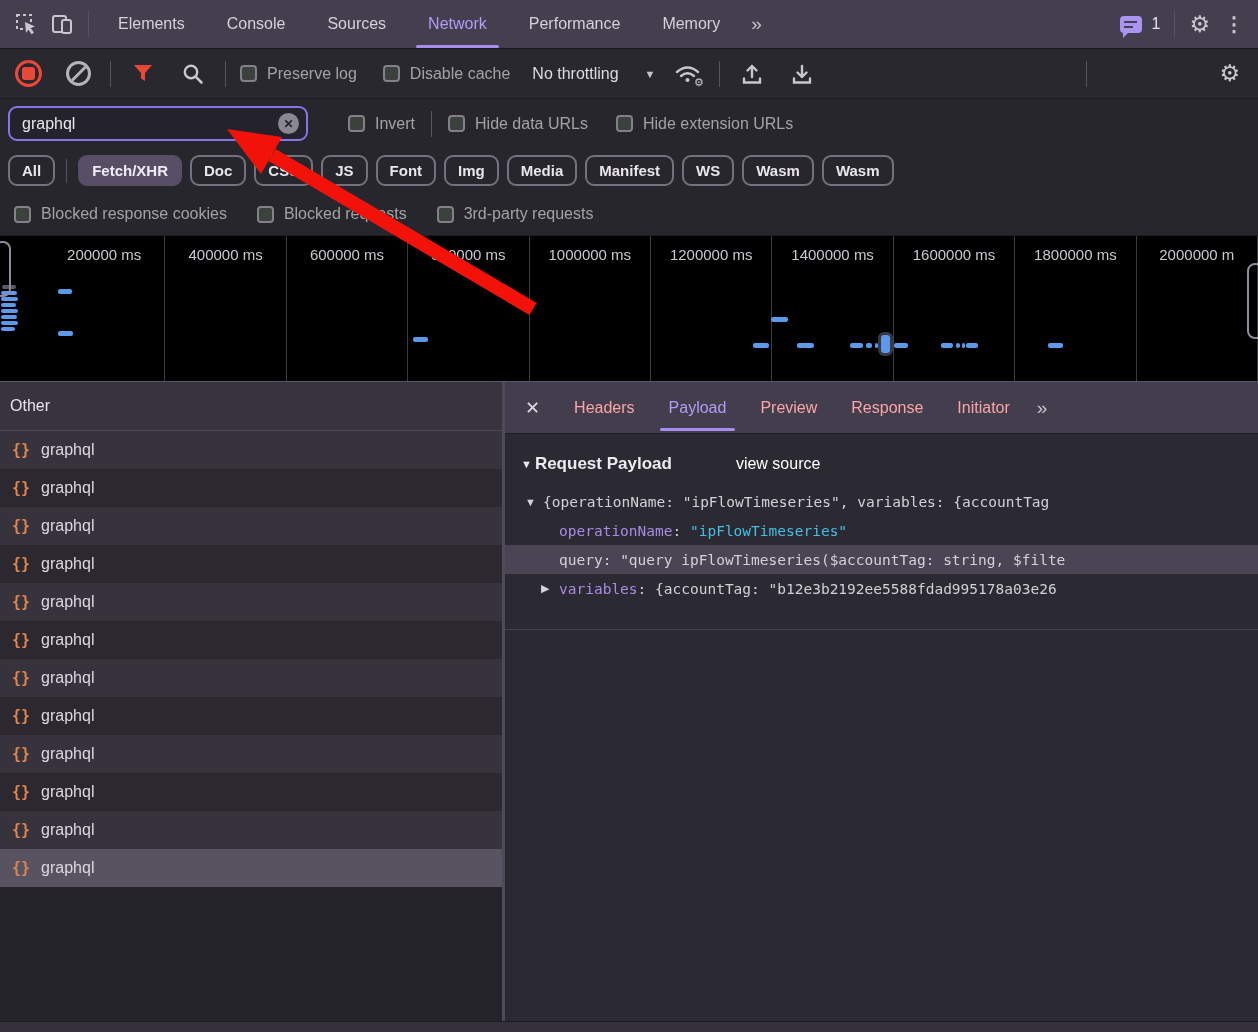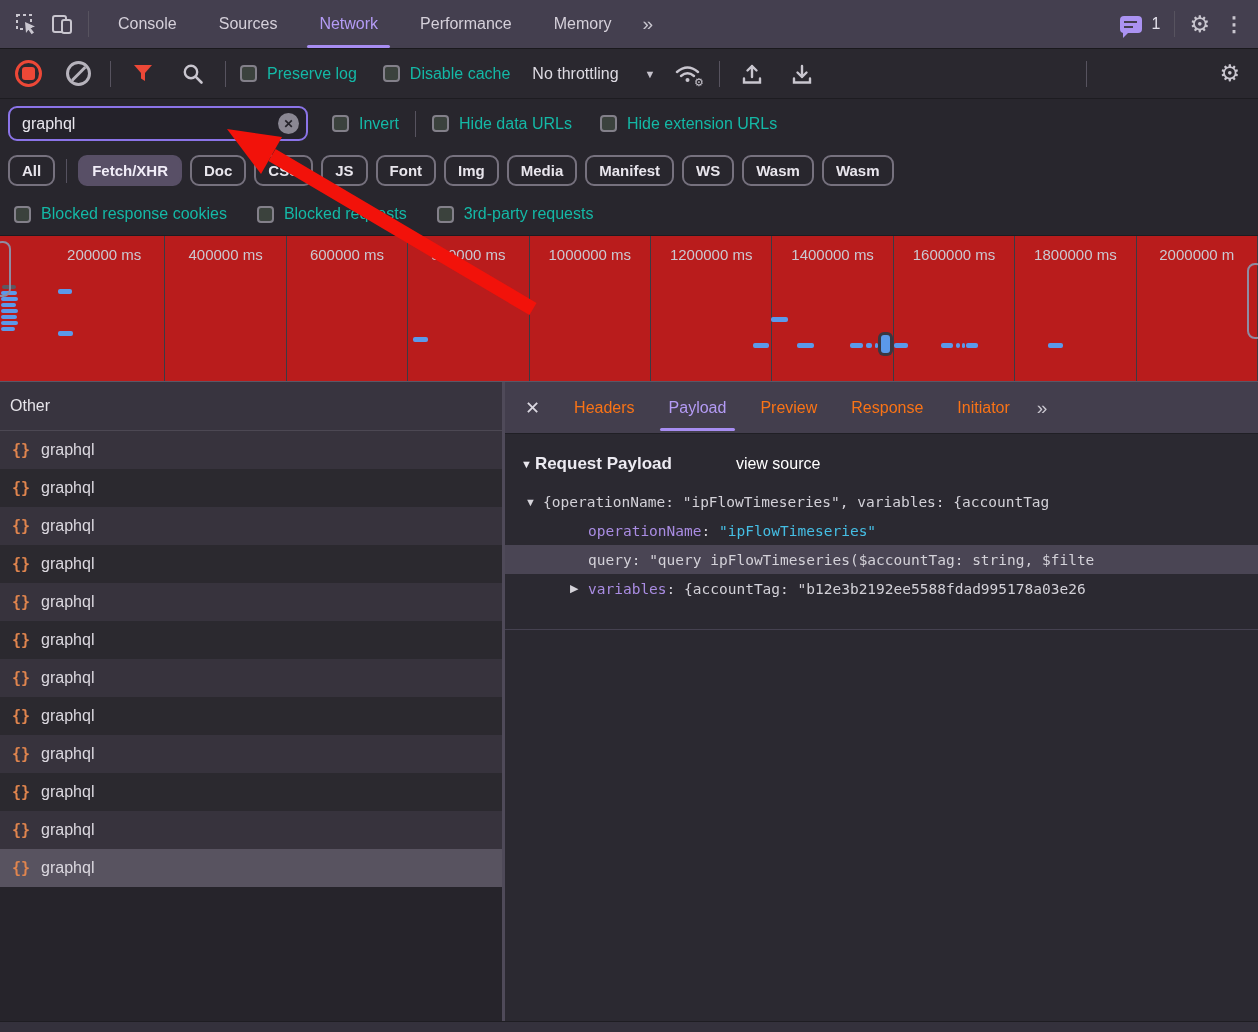--- a/index.html
+++ b/index.html
@@ -25,21 +25,21 @@
   .gear-glyph{font-size:23px;color:#c9c6cf;line-height:1;}
   .kebab-glyph{font-size:20px;color:#c9c6cf;font-weight:bold;}
 
   
   .nettoolbar{height:49px;background:#2a282f;display:flex;align-items:center;gap:14px;padding:0 10px;border-bottom:1px solid #1d1c21;}
   .rec{width:21px;height:21px;border:3px solid #ed4837;border-radius:50%;position:relative;}
   .rec::after{content:"";position:absolute;inset:4px;background:#ed4837;border-radius:3px;}
   .ban{width:19px;height:19px;border:3px solid #b6b3bc;border-radius:50%;position:relative;overflow:hidden;}
   .ban::after{content:"";position:absolute;left:-2px;top:7.5px;width:24px;height:3px;background:#b6b3bc;transform:rotate(-45deg);}
   .cb{width:17px;height:17px;border-radius:4px;border:2px solid #83808a;background:#3b423d;box-sizing:border-box;flex:0 0 auto;}
-  .cblabel{font-size:16px;color:#14b8a6;white-space:nowrap;}
+  .cblabel{font-size:16px;color:#a3a3a3;white-space:nowrap;}
   .cbgroup{display:flex;align-items:center;gap:10px;}
   .throttle{display:flex;align-items:center;gap:26px;font-size:16px;color:#dedbe3;padding-left:8px;}
   .caret{font-size:11px;color:#c5c2cb;}
   .spacer{flex:1;}
 
   
   .filterrow{height:49px;background:#28262d;display:flex;align-items:center;gap:16px;padding:0 8px;}
   .search-box{width:300px;height:35px;box-sizing:border-box;background:#24222a;border:2px solid #8b74e8;border-radius:9px;
               display:flex;align-items:center;padding:0 7px 0 4px;}
   .search-box input{flex:1;background:transparent;border:none;outline:none;color:#e9e7ee;font-size:16px;
@@ -50,21 +50,21 @@
   
   .chiprow{height:45px;display:flex;align-items:center;gap:8px;padding:0 8px;background:#28262d;}
   .chip{padding:5px 12px;border:2px solid #76717e;border-radius:9px;font-size:15px;font-weight:600;color:#e8e5ec;white-space:nowrap;}
   .chip.sel{background:#584f66;border-color:#584f66;color:#f1edf8;}
   .chip-sep{width:1px;height:24px;background:#565260;margin:0 3px;}
 
   
   .cbrow{height:42px;display:flex;align-items:center;gap:30px;padding:0 14px;background:#28262d;}
 
   
-  .overview{position:relative;height:148px;background:#b91c1c;border-top:1px solid #1d1c21;border-bottom:1px solid #17161b;padding-left:44px;}
+  .overview{position:relative;height:148px;background:#000000;border-top:1px solid #1d1c21;border-bottom:1px solid #17161b;padding-left:44px;}
   .cols{display:grid;grid-template-columns:repeat(10,1fr);height:100%;}
   .col{border-right:1px solid #3c3a43;overflow:hidden;}
   .col .tl{display:block;margin-top:10px;text-align:center;font-size:15px;color:#cbc8d1;white-space:nowrap;}
   .tbar{position:absolute;background:#5b99ea;border-radius:2px;}
   .tbar.gray{background:#5b5962;}
   .tbar.selbar{box-shadow:0 0 0 3px #3a3741;border-radius:3px;}
   .grip{position:absolute;border:2px solid #8f8ca2;border-radius:8px;background:transparent;}
   .grip.gl{left:-6px;top:5px;width:13px;height:52px;}
   .grip.gr{right:-6px;top:27px;width:13px;height:72px;}
 
@@ -77,33 +77,33 @@
   .req-row{height:38px;display:flex;align-items:center;gap:11px;padding-left:12px;font-size:16px;color:#dcd9e0;}
   .req-row.odd{background:#37333d;}
   .req-row.even{background:#2b292f;}
   .req-row.selrow{background:#585360;}
   .braces{color:#e0854e;font-family:"DejaVu Sans Mono",monospace;font-size:15px;font-weight:bold;letter-spacing:0px;}
 
   
   .details{flex:1;display:flex;flex-direction:column;min-width:0;background:#2b2931;}
   .dtabs{height:51px;background:#433e4d;display:flex;align-items:center;flex:0 0 auto;border-bottom:1px solid #201f25;}
   .dclose{padding:0 17px 0 20px;font-size:18px;color:#dad7e0;}
-  .dtab{height:51px;padding:0 17px;display:flex;align-items:center;font-size:16px;color:#f97316;position:relative;white-space:nowrap;}
+  .dtab{height:51px;padding:0 17px;display:flex;align-items:center;font-size:16px;color:#fca5a5;position:relative;white-space:nowrap;}
   .dtab.sel{color:#b49bf5;}
   .dtab .u{position:absolute;left:8px;right:8px;bottom:2px;height:3px;border-radius:2px;background:#a78df2;}
   .pcontent{padding-top:13px;min-width:0;}
   .payload-head{height:34px;display:flex;align-items:center;padding-left:16px;}
   .ph-marker{font-size:11px;color:#e9e7ee;margin-right:3px;}
   .ph-title{font-size:17px;font-weight:bold;color:#eceaf1;}
   .ph-vs{margin-left:64px;font-size:16px;color:#ffffff;}
   .tree{margin-top:6px;}
   .tree-row{height:29px;display:flex;align-items:center;font-family:"DejaVu Sans Mono",monospace;font-size:14.5px;
             white-space:pre;overflow:hidden;}
   .tree-row.lvl0{padding-left:20px;}
-  .tree-row.lvl1{padding-left:65px;align-items:center;}
+  .tree-row.lvl1{padding-left:36px;align-items:center;}
   .tree-row.hl{background:#4a4554;}
   .tmark{width:18px;flex:0 0 auto;font-size:11px;color:#d5d3da;font-family:"Liberation Sans",sans-serif;}
   .seg-plain{color:#d3d1d8;}
   .seg-key{color:#a98ce2;}
   .seg-string{color:#45bee4;}
   .tree-divider{margin-top:26px;border-bottom:1px solid #454150;}
 
   .bottom-strip{position:absolute;left:0;right:0;bottom:0;height:10px;background:#34313c;border-top:1px solid #1e1d22;}
 
   
@@ -127,20 +127,21 @@
     <div class="icon-btn">
       <span>
         <svg class="ic" width="24" height="23" viewBox="0 0 24 23">
           <rect x="3" y="3" width="13" height="16" rx="2" fill="none" stroke="#c9c6cf" stroke-width="2"></rect>
           <rect x="12" y="7" width="9" height="13" rx="2" fill="#443f4f" stroke="#c9c6cf" stroke-width="2"></rect>
         </svg>
       </span>
     </div>
     <div class="sep" style="margin:0 8px"></div>
     <div class="hflex" id="main-tabs">
+        <div class="tab">Elements</div>
         <div class="tab">Console</div>
         <div class="tab">Sources</div>
         <div class="tab sel">Network<div class="u"></div></div>
         <div class="tab">Performance</div>
         <div class="tab">Memory</div>
       </div>
     <div class="more-glyph">»</div>
     <div class="tr-right">
       <div class="hflex" style="gap:9px">
         <span class="bubble">
@@ -221,21 +222,21 @@
     <div class="spacer"></div>
     <div class="sep"></div>
     <div class="gear-glyph" style="margin-left:118px;margin-right:8px">⚙</div>
   </div>
 
   <div class="filterrow">
     <div class="search-box">
       <input type="text" value="graphql" style="">
       <span class="clearbtn">✕</span>
     </div>
-    <div class="cbgroup" style="margin-left:8px">
+    <div class="cbgroup" style="margin-left:24px">
       <span class="cb"></span>
       <span class="cblabel">Invert</span>
     </div>
     <div class="sep"></div>
     <div class="cbgroup">
       <span class="cb"></span>
       <span class="cblabel">Hide data URLs</span>
     </div>
     <div class="cbgroup" style="margin-left:12px">
       <span class="cb"></span>

